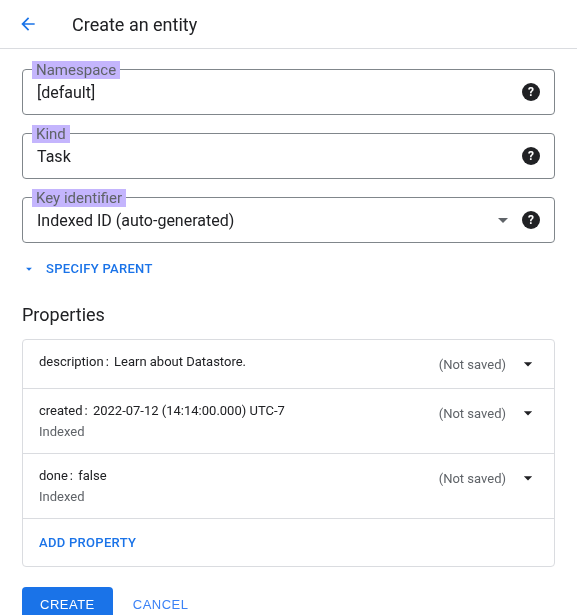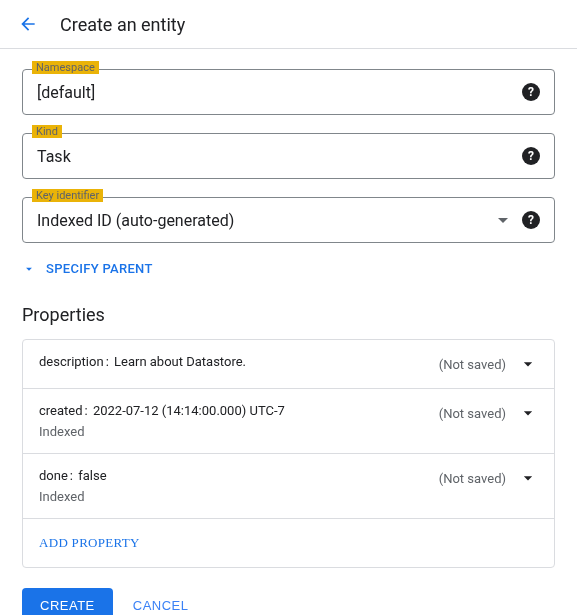--- a/index.html
+++ b/index.html
@@ -12,20 +12,21 @@
       font-size: 14px;
       color: #202124;
       background: #fff;
       width: 577px;
     }
     .header {
       display: flex;
       align-items: center;
       padding: 12px 16px;
       border-bottom: 1px solid #dadce0;
+      gap: 12px;
     }
     .back-arrow {
       width: 24px;
       height: 24px;
       display: flex;
       align-items: center;
       justify-content: center;
       cursor: pointer;
       color: #1a73e8;
       margin-right: 20px;
@@ -39,23 +40,23 @@
       padding: 20px 22px;
     }
     .field-wrapper {
       position: relative;
       margin-bottom: 18px;
     }
     .field-label {
       position: absolute;
       top: -8px;
       left: 10px;
-      background: #eab308;
+      background: #c4b5fd;
       padding: 0 4px;
-      font-size: 11px;
+      font-size: 15px;
       color: #5f6368;
     }
     .field-box {
       border: 1px solid #80868b;
       border-radius: 4px;
       padding: 3px 14px;
       display: flex;
       align-items: center;
       justify-content: space-between;
       min-height: 46px;
@@ -118,21 +119,20 @@
     }
     .property-item {
       padding: 14px 16px;
       border-bottom: 1px solid #dadce0;
       display: flex;
       align-items: flex-start;
       justify-content: space-between;
     }
     .property-item:last-child {
       border-bottom: none;
-      font-family: Liberation Serif, serif;
     }
     .property-left {
       display: flex;
       flex-direction: column;
       gap: 6px;
     }
     .property-line {
       font-size: 13px;
       color: #202124;
     }

